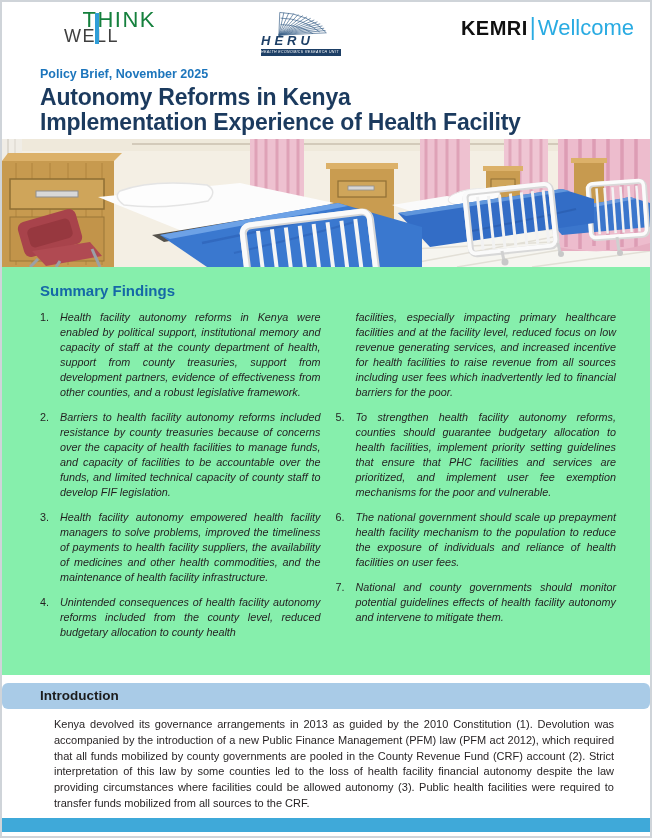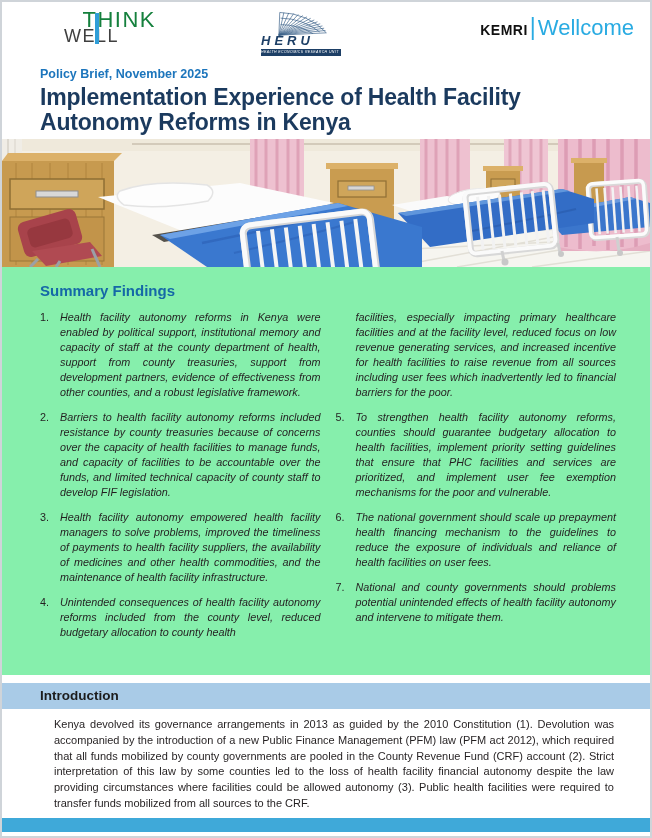--- a/index.html
+++ b/index.html
@@ -13,39 +13,39 @@
   .logos{display:flex;align-items:flex-start;padding:0 16px 0 34px;height:48px;}
   .tw-logo{position:relative;width:120px;height:44px;flex:0 0 auto;}
   .tw-l1{font-size:22px;letter-spacing:1.5px;color:#15803d;font-weight:500;line-height:19px;text-align:right;}
   .tw-l2{font-size:18px;letter-spacing:1.5px;color:#3f3f3f;font-weight:500;line-height:19px;margin-left:28px;margin-top:-2px;}
   .tw-bar{position:absolute;left:59px;top:3px;width:4px;height:31px;background:#2f9ed8;}
   .heru{margin-left:105px;width:80px;text-align:left;flex:0 0 auto;font-style:italic;}
   .heru svg{display:block;margin:0 auto;}
   .heru-name{font-size:13px;font-weight:700;letter-spacing:4px;color:#1d3f66;line-height:13px;margin-top:-2px;}
   .heru-tag{margin-top:2px;background:#1d3f66;color:#ffffff;font-size:3.5px;letter-spacing:.4px;line-height:7px;height:7px;overflow:hidden;white-space:nowrap;}
   .kemri{margin-left:auto;margin-top:4px;white-space:nowrap;}
-  .k1{font-size:14px;font-weight:800;color:#101010;letter-spacing:.5px;}
+  .k1{font-size:20px;font-weight:800;color:#101010;letter-spacing:.5px;}
   .k2{font-size:23px;font-weight:300;color:#29abe2;margin:0 2px;}
   .k3{font-size:22px;font-weight:400;color:#29abe2;}
   .policy-label{margin:9px 0 0 38px;font-size:12.5px;font-weight:700;color:#1c75bc;}
   .title{margin:4px 34px 0 38px;font-size:23px;line-height:25px;font-weight:700;color:#1b3a5e;letter-spacing:-.2px;}
   .title span{display:block;}
   
   .photo{height:128px;overflow:hidden;line-height:0;}
   
   .summary{height:408px;box-sizing:border-box;background:#86efac;padding:15px 34px 0 38px;}
   .summary h2{margin:0 0 11px 0;font-size:15px;font-weight:700;color:#1568a7;}
   .cols{display:flex;gap:15px;}
   .col{flex:1;min-width:0;}
   .item{display:flex;margin-bottom:10px;font-size:10.8px;line-height:15px;}
   .item .num{flex:0 0 20px;}
   .item p{margin:0;flex:1;text-align:justify;font-style:italic;}
   .cont{padding-left:20px;}
   
-  .intro-band{margin-top:8px;height:26px;line-height:26px;background:#a9cbe7;padding-left:38px;font-size:13.5px;font-weight:700;color:#1c1c1c;}
+  .intro-band{margin-top:8px;height:26px;line-height:26px;background:#a9cbe7;padding-left:38px;font-size:13.5px;font-weight:700;color:#1c1c1c;border-radius:6px;}
   .intro-text{margin:8px 36px 0 52px;font-size:11px;line-height:15.8px;text-align:justify;}
   
   .bottom-bar{position:absolute;left:0;right:0;top:816px;height:14px;background:#3fa9d9;}
 </style>
 </head>
 <body>
 
 <div class="page">
 
   <header class="header">
@@ -78,22 +78,22 @@
             <path d="M8 18 Q 18 18 27 29" fill="none"></path>
           </g>
         </svg>
         <div class="heru-name">HERU</div>
         <div class="heru-tag">HEALTH ECONOMICS RESEARCH UNIT</div>
       </div>
       <div class="kemri"><span class="k1">KEMRI</span><span class="k2">|</span><span class="k3">Wellcome</span></div>
     </div>
     <div class="policy-label">Policy Brief, November 2025</div>
     <h1 class="title">
+      <span>Autonomy Reforms in Kenya</span>
       <span>Implementation Experience of Health Facility</span>
-      <span>Autonomy Reforms in Kenya</span>
     </h1>
   </header>
 
   <div class="photo">
     <svg width="648" height="128" viewBox="0 0 648 128" preserveAspectRatio="none">
 
       <rect x="0" y="0" width="648" height="128" fill="#f4efe4"></rect>
       <rect x="0" y="0" width="648" height="12" fill="#efe9db"></rect>
 
       <rect x="130" y="4" width="518" height="2" fill="#bfb6a4" opacity="0.6"></rect>
@@ -278,25 +278,25 @@
       <div class="col">
         <div class="item cont">
             <p>facilities, especially impacting primary healthcare facilities and at the facility level, reduced focus on low revenue generating services, and increased incentive for health facilities to raise revenue from all sources including user fees which inadvertently led to financial barriers for the poor.</p>
           </div>
         <div class="item">
             <span class="num">5.</span>
             <p>To strengthen health facility autonomy reforms, counties should guarantee budgetary allocation to health facilities, implement priority setting guidelines that ensure that PHC facilities and services are prioritized, and implement user fee exemption mechanisms for the poor and vulnerable.</p>
           </div>
         <div class="item">
             <span class="num">6.</span>
-            <p>The national government should scale up prepayment health financing mechanism to the guidelines to reduce the exposure of individuals and reliance of health facilities on user fees.</p>
+            <p>The national government should scale up prepayment health facility mechanism to the population to reduce the exposure of individuals and reliance of health facilities on user fees.</p>
           </div>
         <div class="item">
             <span class="num">7.</span>
-            <p>National and county governments should problems potential unintended effects of health facility autonomy and intervene to mitigate them.</p>
+            <p>National and county governments should monitor potential guidelines effects of health facility autonomy and intervene to mitigate them.</p>
           </div>
       </div>
     </div>
   </section>
 
   <section>
     <div class="intro-band"><span>Introduction</span></div>
     <p class="intro-text">Kenya devolved its governance arrangements in 2013 as guided by the 2010 Constitution (1). Devolution was accompanied by the introduction of a new Public Finance Management (PFM) law (PFM act 2012), which required that all funds mobilized by county governments are pooled in the County Revenue Fund (CRF) account (2). Strict interpretation of this law by some counties led to the loss of health facility financial autonomy despite the law providing circumstances where facilities could be allowed autonomy (3).  Public health facilities were required to transfer funds mobilized from all sources to the CRF.</p>
   </section>
 

